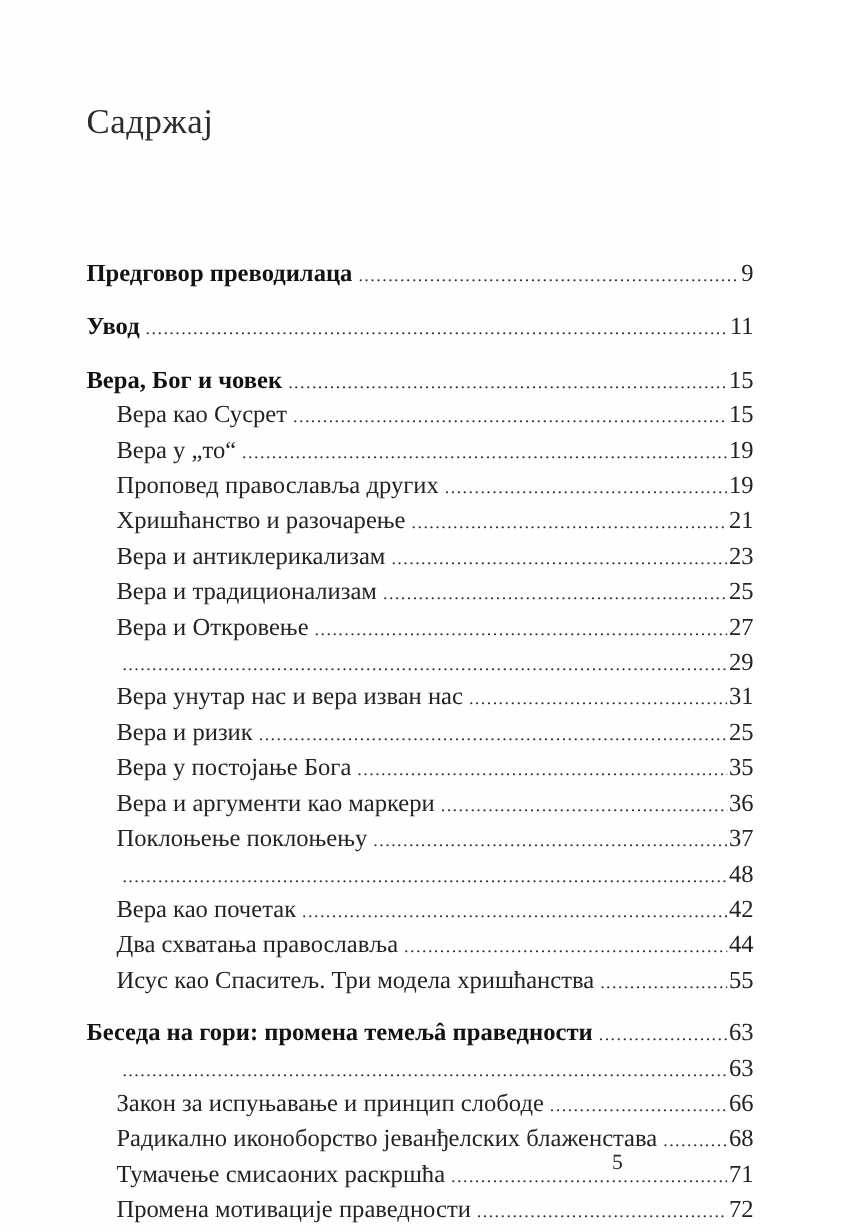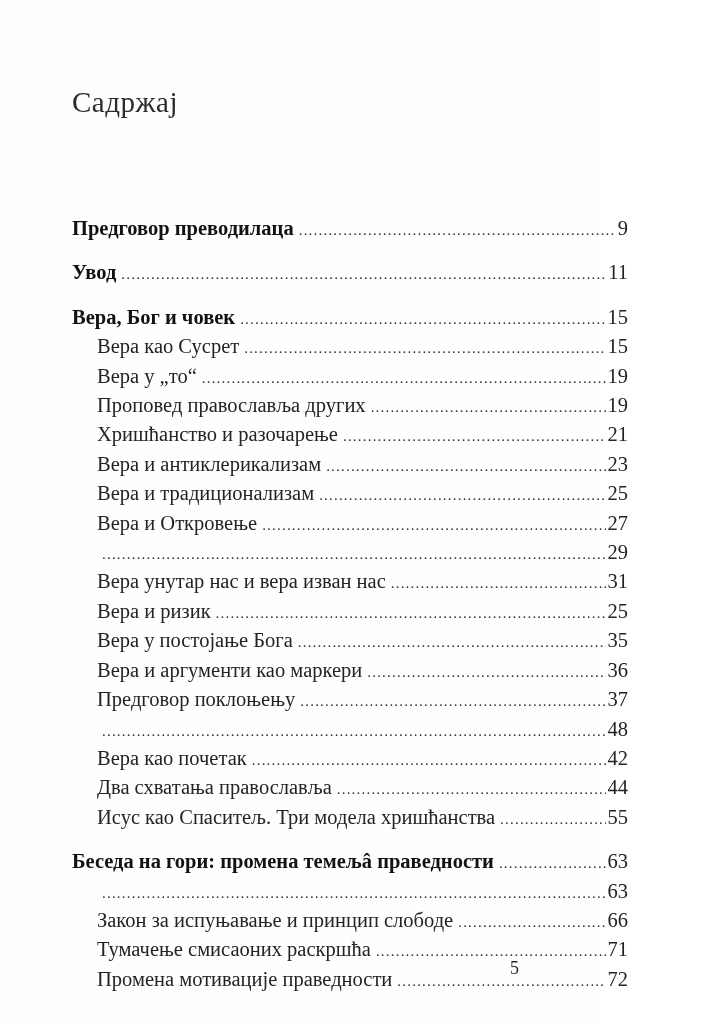--- a/index.html
+++ b/index.html
@@ -158,21 +158,21 @@
     <span class="toc-page">35</span>
   </div>
 
   <div class="toc-row level-1">
     <span class="toc-label">Вера и аргументи као маркери</span>
     <span class="toc-dots"></span>
     <span class="toc-page">36</span>
   </div>
 
   <div class="toc-row level-1">
-    <span class="toc-label">Предговор поклоњењу</span>
+    <span class="toc-label">Поклоњење поклоњењу</span>
     <span class="toc-dots"></span>
     <span class="toc-page">37</span>
   </div>
 
   <div class="toc-row level-1">
     <span class="toc-dots"></span>
     <span class="toc-page">48</span>
   </div>
 
   <div class="toc-row level-1">
@@ -203,20 +203,25 @@
     <span class="toc-dots"></span>
     <span class="toc-page">63</span>
   </div>
 
   <div class="toc-row level-1">
     <span class="toc-label">Закон за испуњавање и принцип слободе</span>
     <span class="toc-dots"></span>
     <span class="toc-page">66</span>
   </div>
 
+  <div class="toc-row level-1">
+    <span class="toc-label">Радикално иконоборство јеванђелских блаженстава</span>
+    <span class="toc-dots"></span>
+    <span class="toc-page">68</span>
+  </div>
 
   <div class="toc-row level-1">
     <span class="toc-label">Тумачење смисаоних раскршћа</span>
     <span class="toc-dots"></span>
     <span class="toc-page">71</span>
   </div>
 
   <div class="toc-row level-1">
     <span class="toc-label">Промена мотивације праведности</span>
     <span class="toc-dots"></span>

